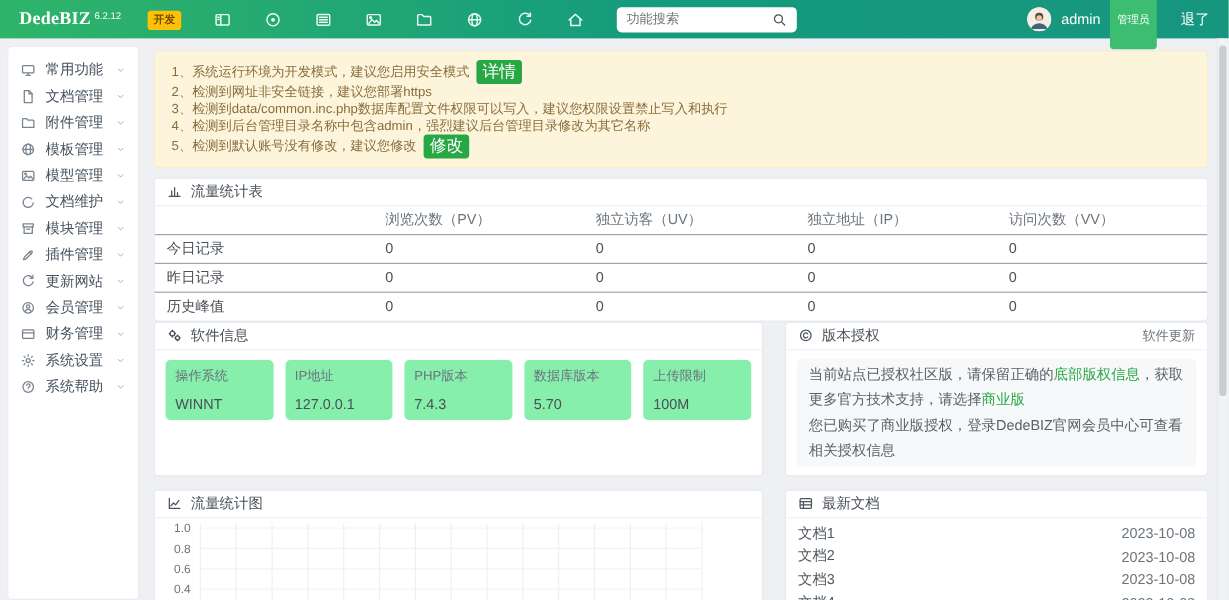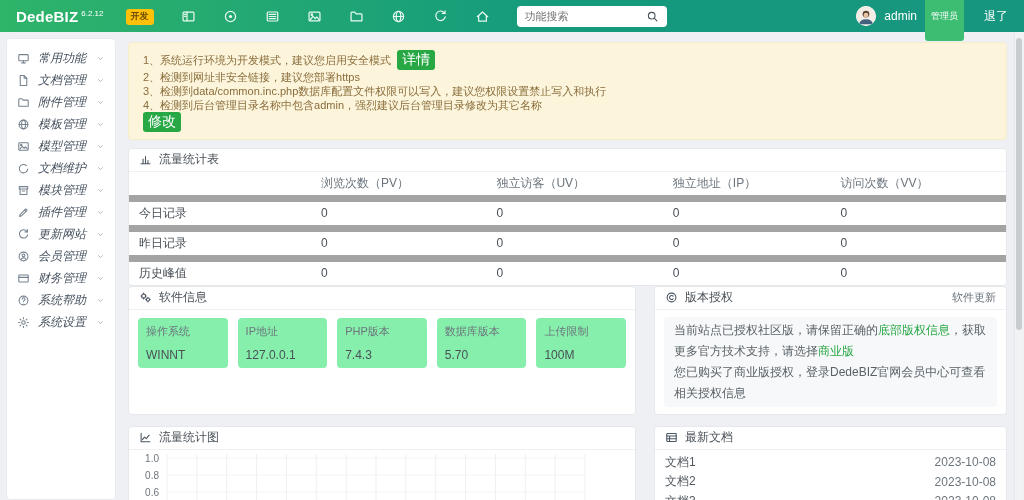--- a/index.html
+++ b/index.html
@@ -12,21 +12,21 @@
   }
   svg { display:block; }
 
   
   .header{
     position:absolute; top:0; left:0; right:0; height:32px;
     background:linear-gradient(90deg,#2fb46a 0%,#149a7d 55%,#17967f 100%);
     display:flex; align-items:center; color:#fff; padding:0 16px;
   }
   .logo-wrap{ display:flex; align-items:flex-start; cursor:pointer; }
-  .logo{ font-weight:bold; font-size:15px; letter-spacing:.2px; }
+  .logo{ font-weight:bold; font-size:15px; letter-spacing:.2px;font-family:Liberation Serif, serif; }
   .ver{ font-size:8px; margin:1px 0 0 3px; }
   .env-badge{ background:#ffc107; color:#6b4a00; font-size:9px; font-weight:bold;
     padding:1.5px 5px; border-radius:3px; margin:1px 0 0 22px; }
   .nav-icons{ display:flex; gap:27px; margin-left:27px; align-items:center; }
   .nav-icon{ color:#eafaf2; cursor:pointer; display:flex; }
   .search-box{ margin-left:27px; background:#fff; border-radius:4px; height:21px;
     display:flex; align-items:center; padding:0 8px; width:150px; }
   .search-box input{ border:none; outline:none; flex:1; font-size:11px; width:110px;
     color:#495057; background:transparent; font-family:inherit; }
   .search-icon-wrap{ color:#495057; display:flex; }
@@ -38,42 +38,42 @@
   .logout{ font-size:12px; margin-left:12px; cursor:pointer; }
 
   
   .sidebar{
     position:absolute; left:6px; top:38px; width:110px; height:462px;
     background:#fff; border:1px solid #e9ecef; border-radius:4px; padding-top:8px;
   }
   .side-item{ height:22px; display:flex; align-items:center; padding:0 10px; gap:8px;
     cursor:pointer; color:#45515e; }
   .side-item .s-icon{ color:#76828e; display:flex; flex:none; }
-  .side-label{ flex:1; font-size:12px; white-space:nowrap;font-style:italic; }
+  .side-label{ flex:1; font-size:12px; white-space:nowrap; }
   .side-item .chev{ color:#9aa5b1; display:flex; }
 
   
   .main{ position:absolute; left:128px; top:32px; width:879px; height:468px; overflow:hidden; }
 
   .alert{ margin-top:10px; background:#fcf5dc; border:1px solid #f5ecc9; border-radius:4px;
     padding:7px 14px; color:#8a6d3b; }
   .alert-line{ font-size:11px; line-height:14.2px; display:flex; align-items:center; gap:6px; white-space:nowrap; }
   .badge-green{ background:#28a745; color:#fff; font-size:14px; padding:1px 5px;
     border-radius:3px; cursor:pointer; line-height:1.25; }
 
   .card{ background:#fff; border:1px solid #e6e9ec; border-radius:4px; }
   .card-header{ display:flex; align-items:center; gap:7px; padding:0 10px; height:23px;
     border-bottom:1px solid #eef0f2; color:#495057; font-size:12px; }
   .hdr-icon{ color:#4a5560; display:flex; }
   .hdr-right{ margin-left:auto; font-size:11px; color:#6c757d; cursor:pointer; }
 
   .table-card{ margin-top:8px; }
   table{ width:100%; border-collapse:collapse; }
   th,td{ text-align:left; font-weight:normal; font-size:12px; padding:3px 10px;
-    border-bottom:7px solid #a3a3a3; height:20px; }
+    border-bottom:1px solid #a3a3a3; height:20px; }
   th{ color:#6c757d; }
   td{ color:#495057; }
   tr:last-child td{ border-bottom:none; }
 
   .row2{ display:flex; gap:18px; }
   .soft-card{ width:508px; flex:none; }
   .lic-card{ width:353px; flex:none; }
   .soft-body{ display:flex; gap:10px; padding:8px 9px; }
   .soft-box{ background:#86efac; border-radius:4px; padding:6px 8px; flex:1; }
   .soft-label{ font-size:11px; color:#6c757d; margin-bottom:9px; white-space:nowrap; }
@@ -336,40 +336,40 @@
        <span class="side-label">财务管理</span>
        <span class="chev">
         <svg viewBox="0 0 16 16" width="9" height="9" fill="none" stroke="currentColor" stroke-width="1.3" stroke-linecap="round" stroke-linejoin="round">
           <path d="M4.5 6.2 L8 9.8 l3.5-3.6"></path>
         </svg>
       </span>
      </div>
     <div class="side-item">
        <span class="s-icon">
         <svg viewBox="0 0 16 16" width="13" height="13" fill="none" stroke="currentColor" stroke-width="1.3" stroke-linecap="round" stroke-linejoin="round">
+          <circle cx="8" cy="8" r="2.1"></circle>
+          <path d="M8 3.4 V2 M8 14 v-1.4 M3.4 8 H2 M14 8 h-1.4 M4.7 4.7 l-1-1 M12.3 12.3 l-1-1 M11.3 4.7 l1-1 M3.7 12.3 l1-1"></path>
+        </svg>
+      </span>
+       <span class="side-label">系统设置</span>
+       <span class="chev">
+        <svg viewBox="0 0 16 16" width="9" height="9" fill="none" stroke="currentColor" stroke-width="1.3" stroke-linecap="round" stroke-linejoin="round">
+          <path d="M4.5 6.2 L8 9.8 l3.5-3.6"></path>
+        </svg>
+      </span>
+     </div>
+    <div class="side-item">
+       <span class="s-icon">
+        <svg viewBox="0 0 16 16" width="13" height="13" fill="none" stroke="currentColor" stroke-width="1.3" stroke-linecap="round" stroke-linejoin="round">
           <circle cx="8" cy="8" r="5.4"></circle>
           <path d="M6.4 6.3 a1.7 1.7 0 1 1 2.5 1.6 c-.6.3-.9.7-.9 1.3"></path>
           <circle cx="8" cy="11.2" r=".5" fill="currentColor" stroke="none"></circle>
         </svg>
       </span>
        <span class="side-label">系统帮助</span>
-       <span class="chev">
-        <svg viewBox="0 0 16 16" width="9" height="9" fill="none" stroke="currentColor" stroke-width="1.3" stroke-linecap="round" stroke-linejoin="round">
-          <path d="M4.5 6.2 L8 9.8 l3.5-3.6"></path>
-        </svg>
-      </span>
-     </div>
-    <div class="side-item">
-       <span class="s-icon">
-        <svg viewBox="0 0 16 16" width="13" height="13" fill="none" stroke="currentColor" stroke-width="1.3" stroke-linecap="round" stroke-linejoin="round">
-          <circle cx="8" cy="8" r="2.1"></circle>
-          <path d="M8 3.4 V2 M8 14 v-1.4 M3.4 8 H2 M14 8 h-1.4 M4.7 4.7 l-1-1 M12.3 12.3 l-1-1 M11.3 4.7 l1-1 M3.7 12.3 l1-1"></path>
-        </svg>
-      </span>
-       <span class="side-label">系统设置</span>
        <span class="chev">
         <svg viewBox="0 0 16 16" width="9" height="9" fill="none" stroke="currentColor" stroke-width="1.3" stroke-linecap="round" stroke-linejoin="round">
           <path d="M4.5 6.2 L8 9.8 l3.5-3.6"></path>
         </svg>
       </span>
      </div>
   </div>
 
 <div class="main">
 
@@ -384,20 +384,21 @@
      </div>
       <div class="alert-line">
        <span>3、检测到data/common.inc.php数据库配置文件权限可以写入，建议您权限设置禁止写入和执行</span>
 
      </div>
       <div class="alert-line">
        <span>4、检测到后台管理目录名称中包含admin，强烈建议后台管理目录修改为其它名称</span>
 
      </div>
       <div class="alert-line">
+       <span>5、检测到默认账号没有修改，建议您修改</span>
        <span class="badge-green">修改</span>
      </div>
     </div>
 
   <div class="card table-card">
     <div class="card-header">
       <span class="hdr-icon">
           <svg viewBox="0 0 16 16" width="13" height="13" fill="none" stroke="currentColor" stroke-width="1.3" stroke-linecap="round" stroke-linejoin="round">
             <path d="M2.5 13.2 h11 M5 13.2 V7.4 M8 13.2 V4.2 M11 13.2 V9.2"></path>
           </svg>

